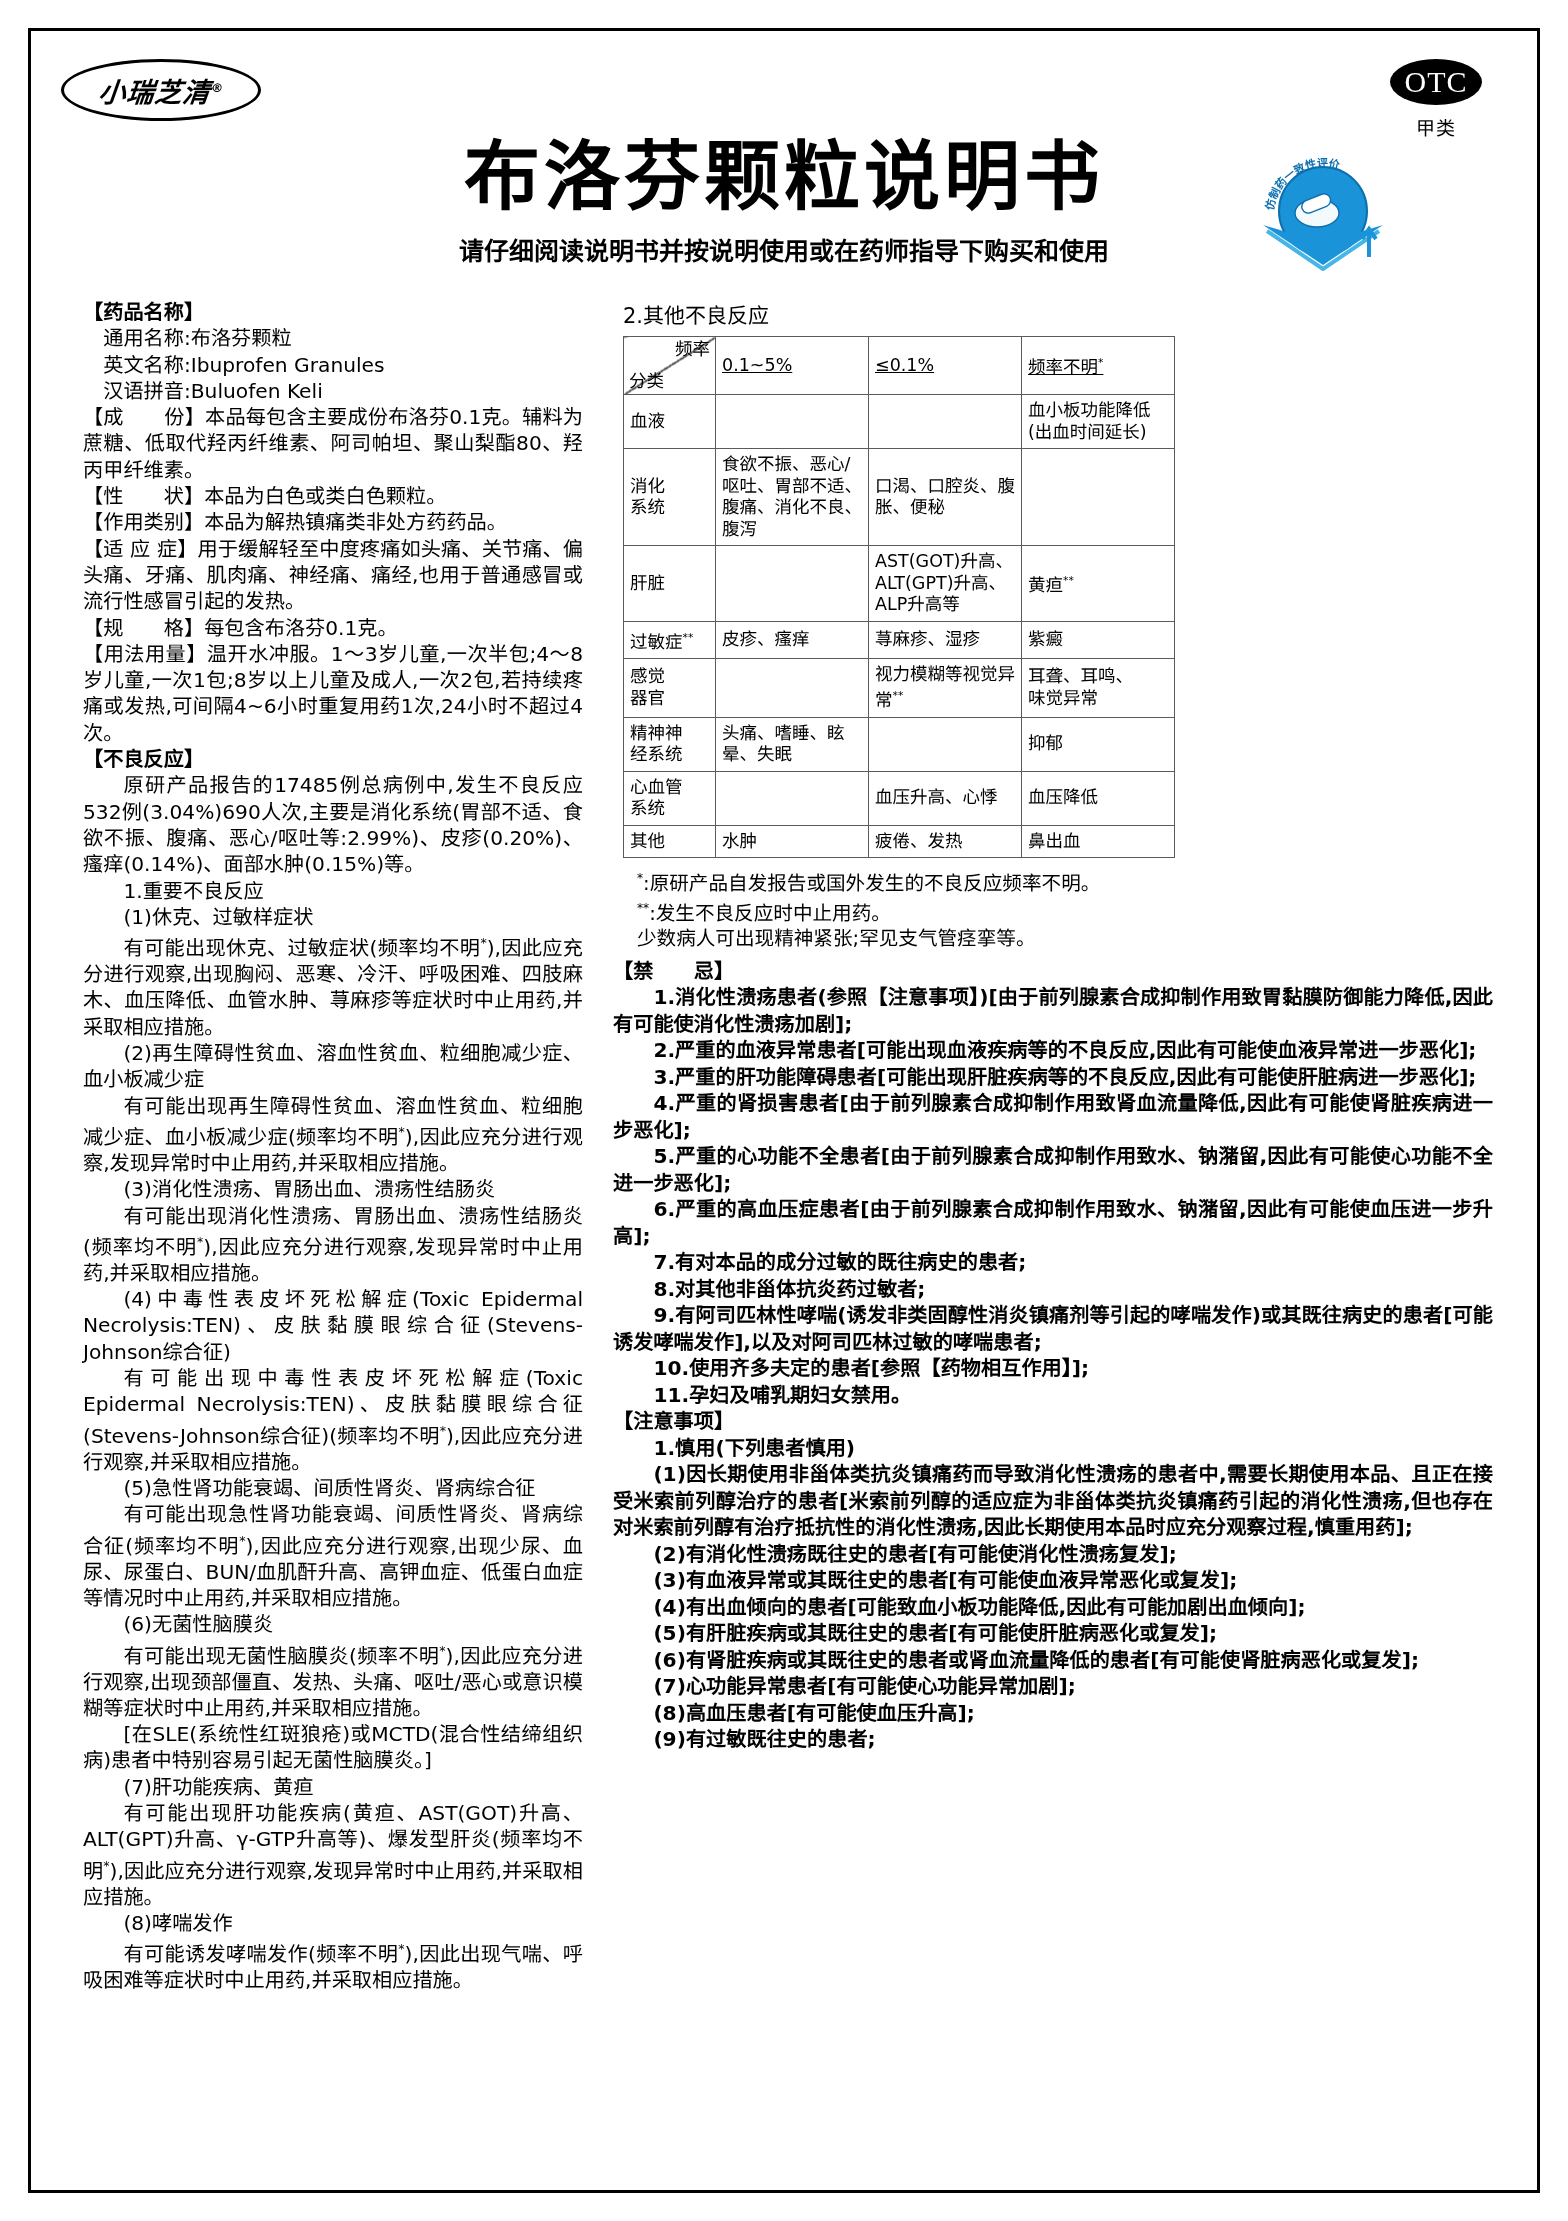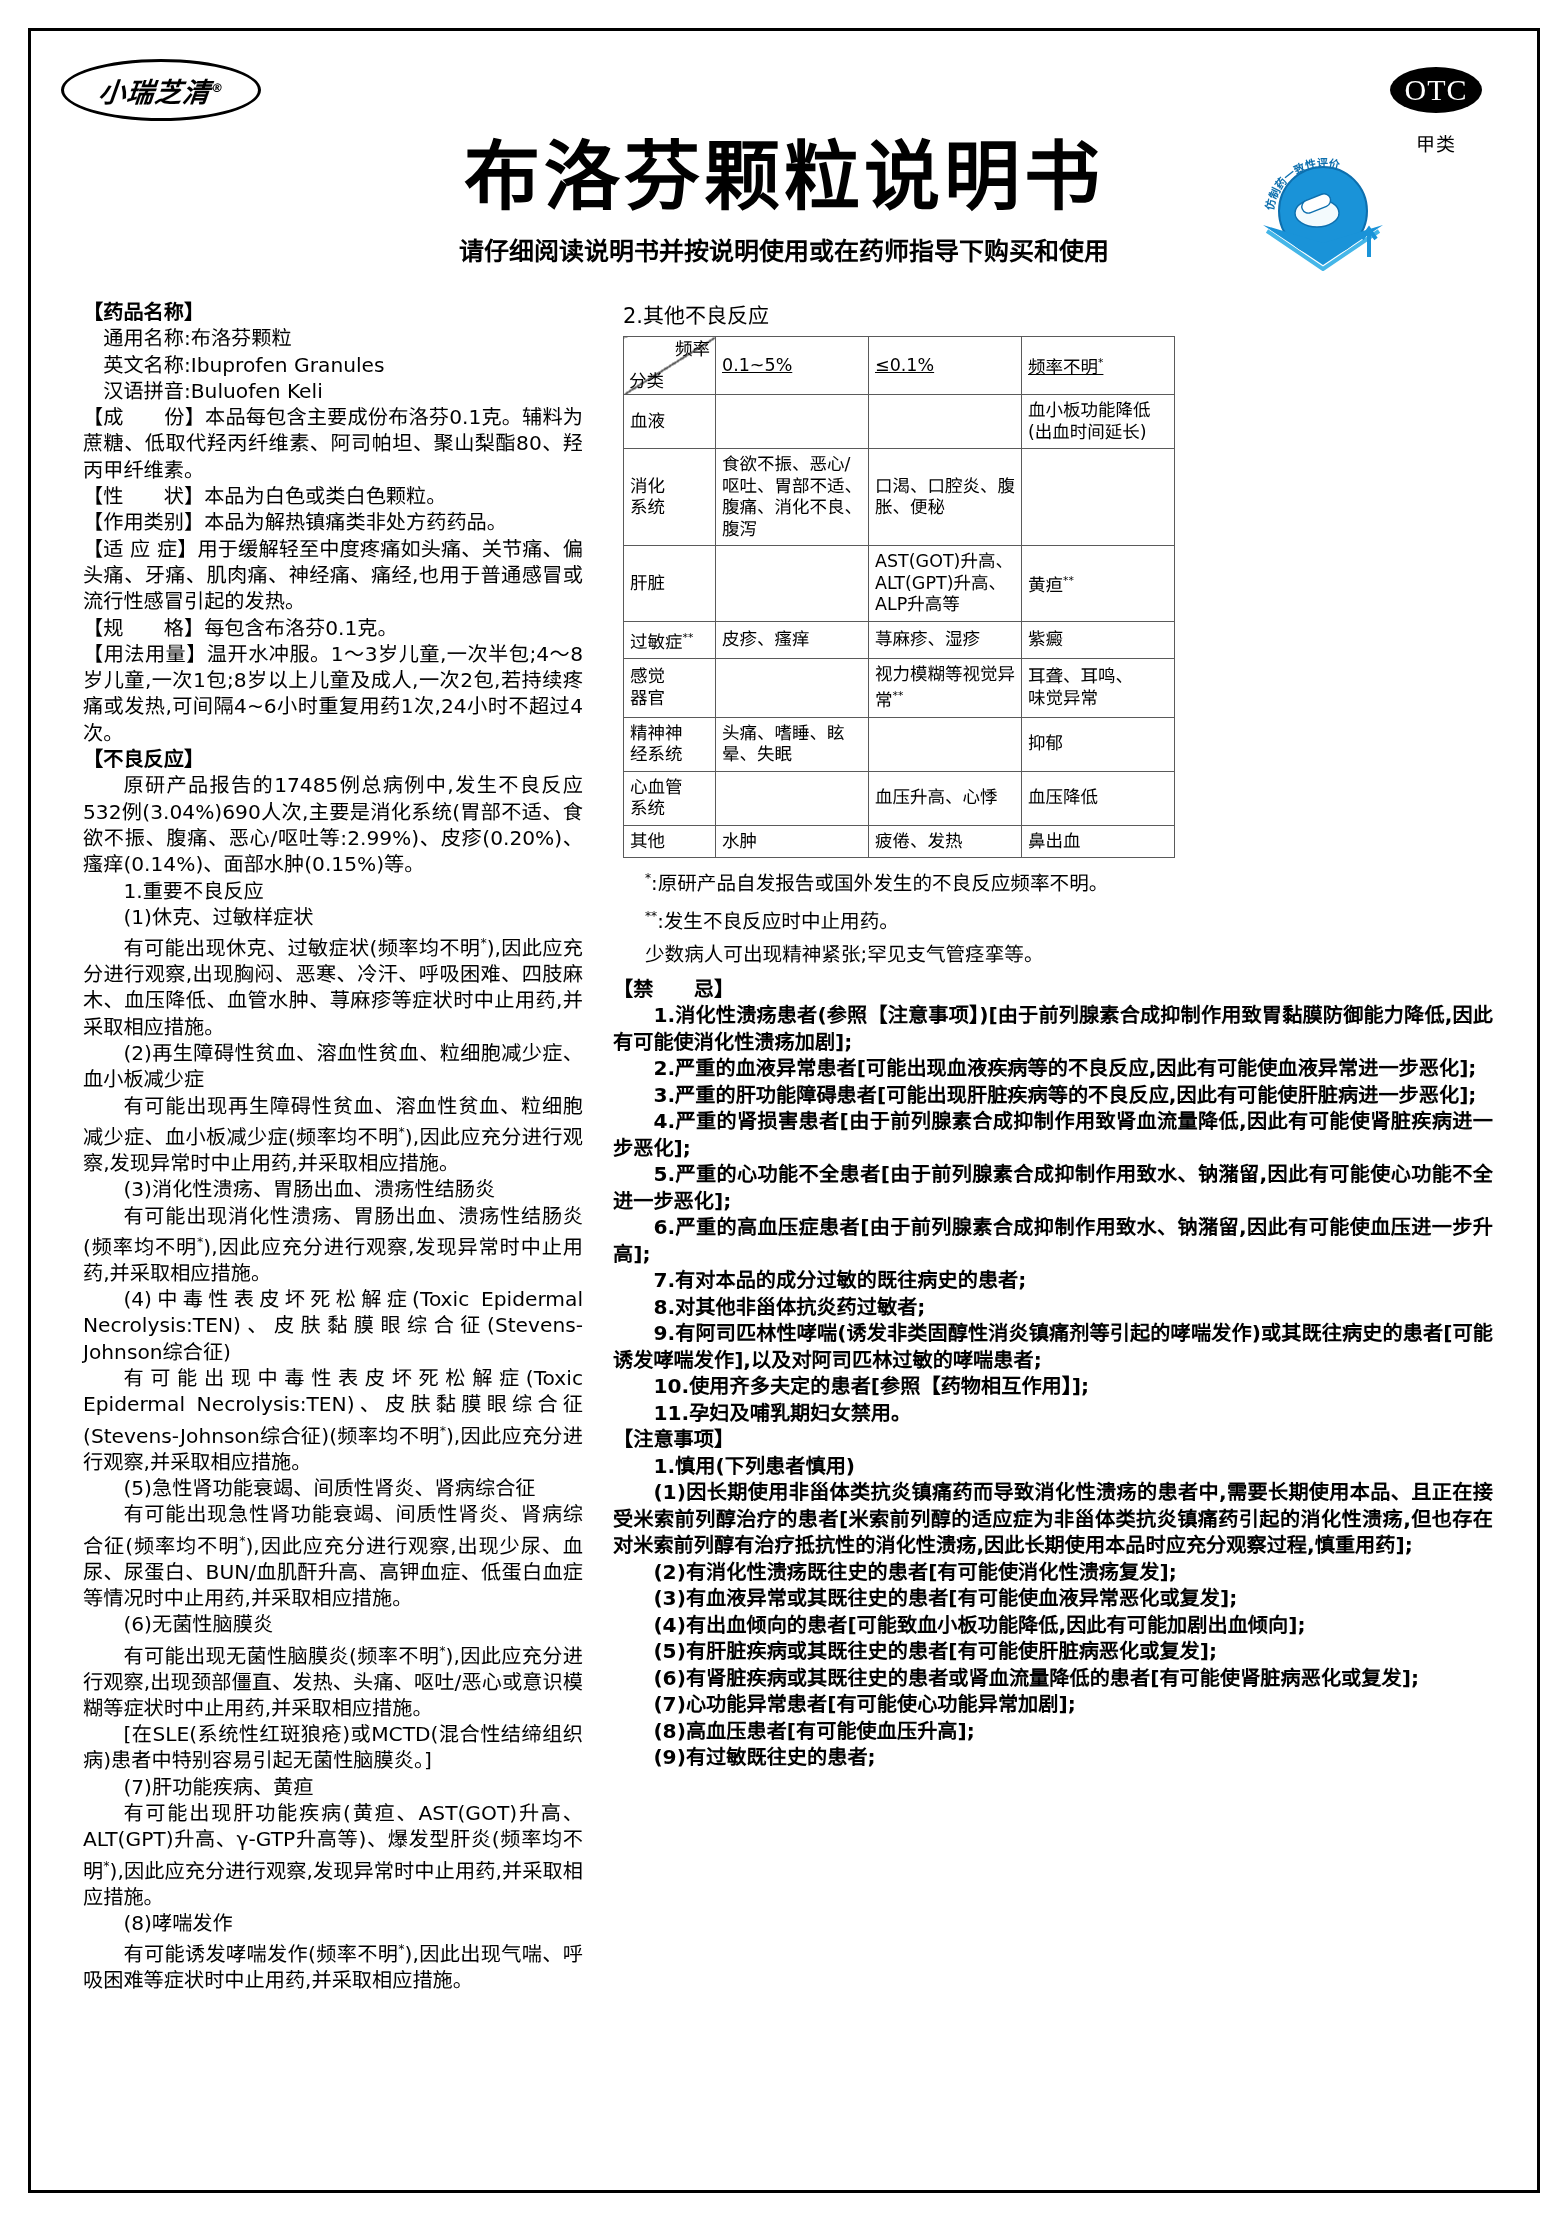--- a/index.html
+++ b/index.html
@@ -62,21 +62,21 @@
   }
 
   .otc-wrap {
     position: absolute;
     right: 36px; top: 20px;
     width: 130px;
     text-align: center;
   }
   .otc-badge {
     width: 92px; height: 46px;
-    margin: 16px auto;
+    margin: 8px auto;
     background: #000;
     border-radius: 50%;
     color: #fff;
     font-family: "Liberation Serif", "DejaVu Serif", serif;
     font-size: 30px;
     line-height: 46px;
     letter-spacing: 1px;
     font-weight: normal;
   }
   .otc-cls {
@@ -198,21 +198,21 @@
   }
   th.hd { text-align: center; font-size: 17.5px; text-decoration: underline; }
 
   .tbl-notes {
     font-size: 19.6px;
     line-height: 25.5px;
     margin-top: 8px;
     margin-left: 24px;
     font-family: "DejaVu Sans", sans-serif;
   }
-  .tbl-notes p { margin: 8px; }
+  .tbl-notes p { margin: 0; }
 
   .seal-svg { display: block; }
 </style>
 </head>
 <body>
 
 <div id="sheet">
 <div id="inner">
 
   <div class="header">

